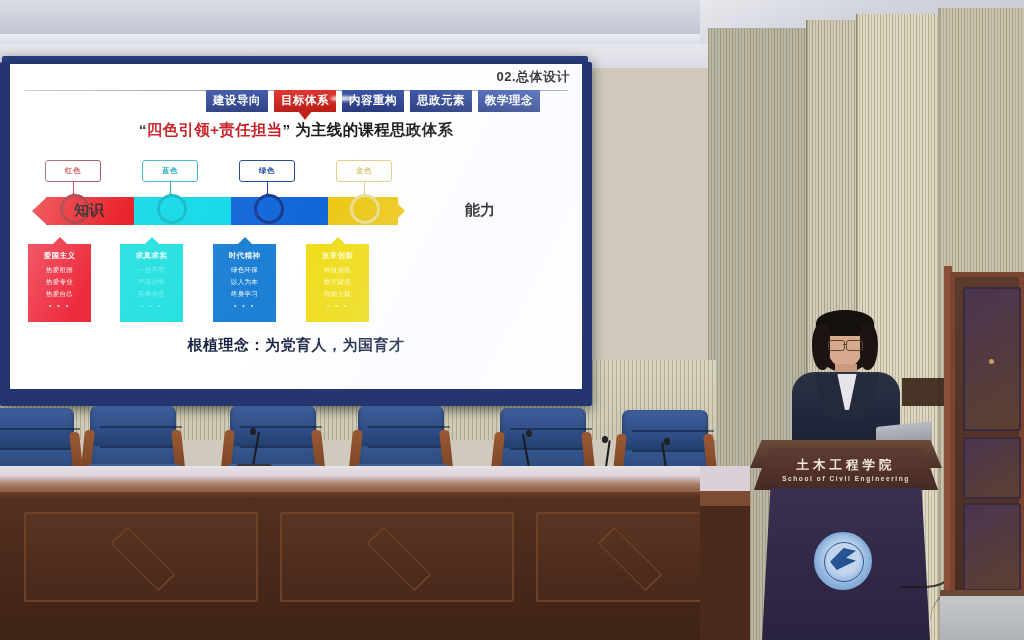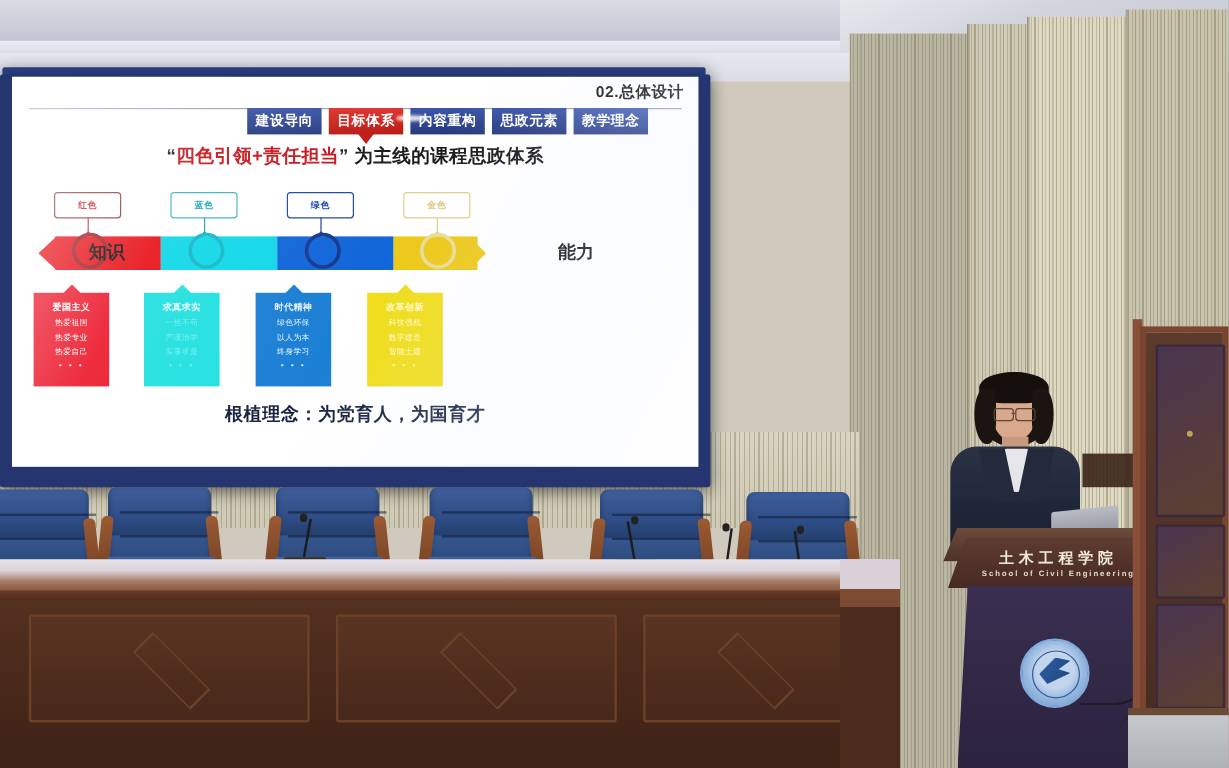--- a/index.html
+++ b/index.html
@@ -191,21 +191,21 @@
   .sp-neck{position:absolute;left:49px;top:64px;width:22px;height:16px;background:#c79a7d;}
   .sp-body{position:absolute;left:6px;top:72px;width:108px;height:88px;border-radius:22px 22px 4px 4px;
     background:linear-gradient(180deg,#2b3244 0%,#20263a 60%,#191e2e 100%);}
   .sp-shirt{position:absolute;left:47px;top:74px;width:28px;height:36px;border-radius:6px 6px 14px 14px;
     background:#e6e6ea;}
   .sp-lapL{position:absolute;left:34px;top:74px;width:22px;height:44px;
     background:#242a3c;transform:skewX(12deg);border-radius:0 0 0 10px;}
   .sp-lapR{position:absolute;left:66px;top:74px;width:22px;height:44px;
     background:#242a3c;transform:skewX(-12deg);border-radius:0 0 10px 0;}
 
-  .podium{position:absolute;left:784px;top:440px;width:196px;height:172px;}
+  .podium{position:absolute;left:748px;top:440px;width:196px;height:172px;}
   .pod-top{position:absolute;left:2px;top:0;width:192px;height:28px;
     background:linear-gradient(180deg,#6b4a3a,#4d3228);
     clip-path:polygon(6% 0,94% 0,100% 100%,0 100%);}
   .pod-plate{position:absolute;left:6px;top:8px;width:184px;height:42px;
     background:linear-gradient(180deg,#5d3b32,#472a24);
     clip-path:polygon(8% 0,92% 0,100% 100%,0 100%);
     display:flex;flex-direction:column;align-items:center;justify-content:center;gap:1px;}
   .pod-cn{font-size:12.5px;font-weight:bold;color:#f2ead8;letter-spacing:4px;}
   .pod-en{font-size:6.5px;font-weight:bold;color:#e6dcc8;letter-spacing:1.6px;}
   .pod-body{position:absolute;left:14px;top:48px;width:168px;height:152px;

